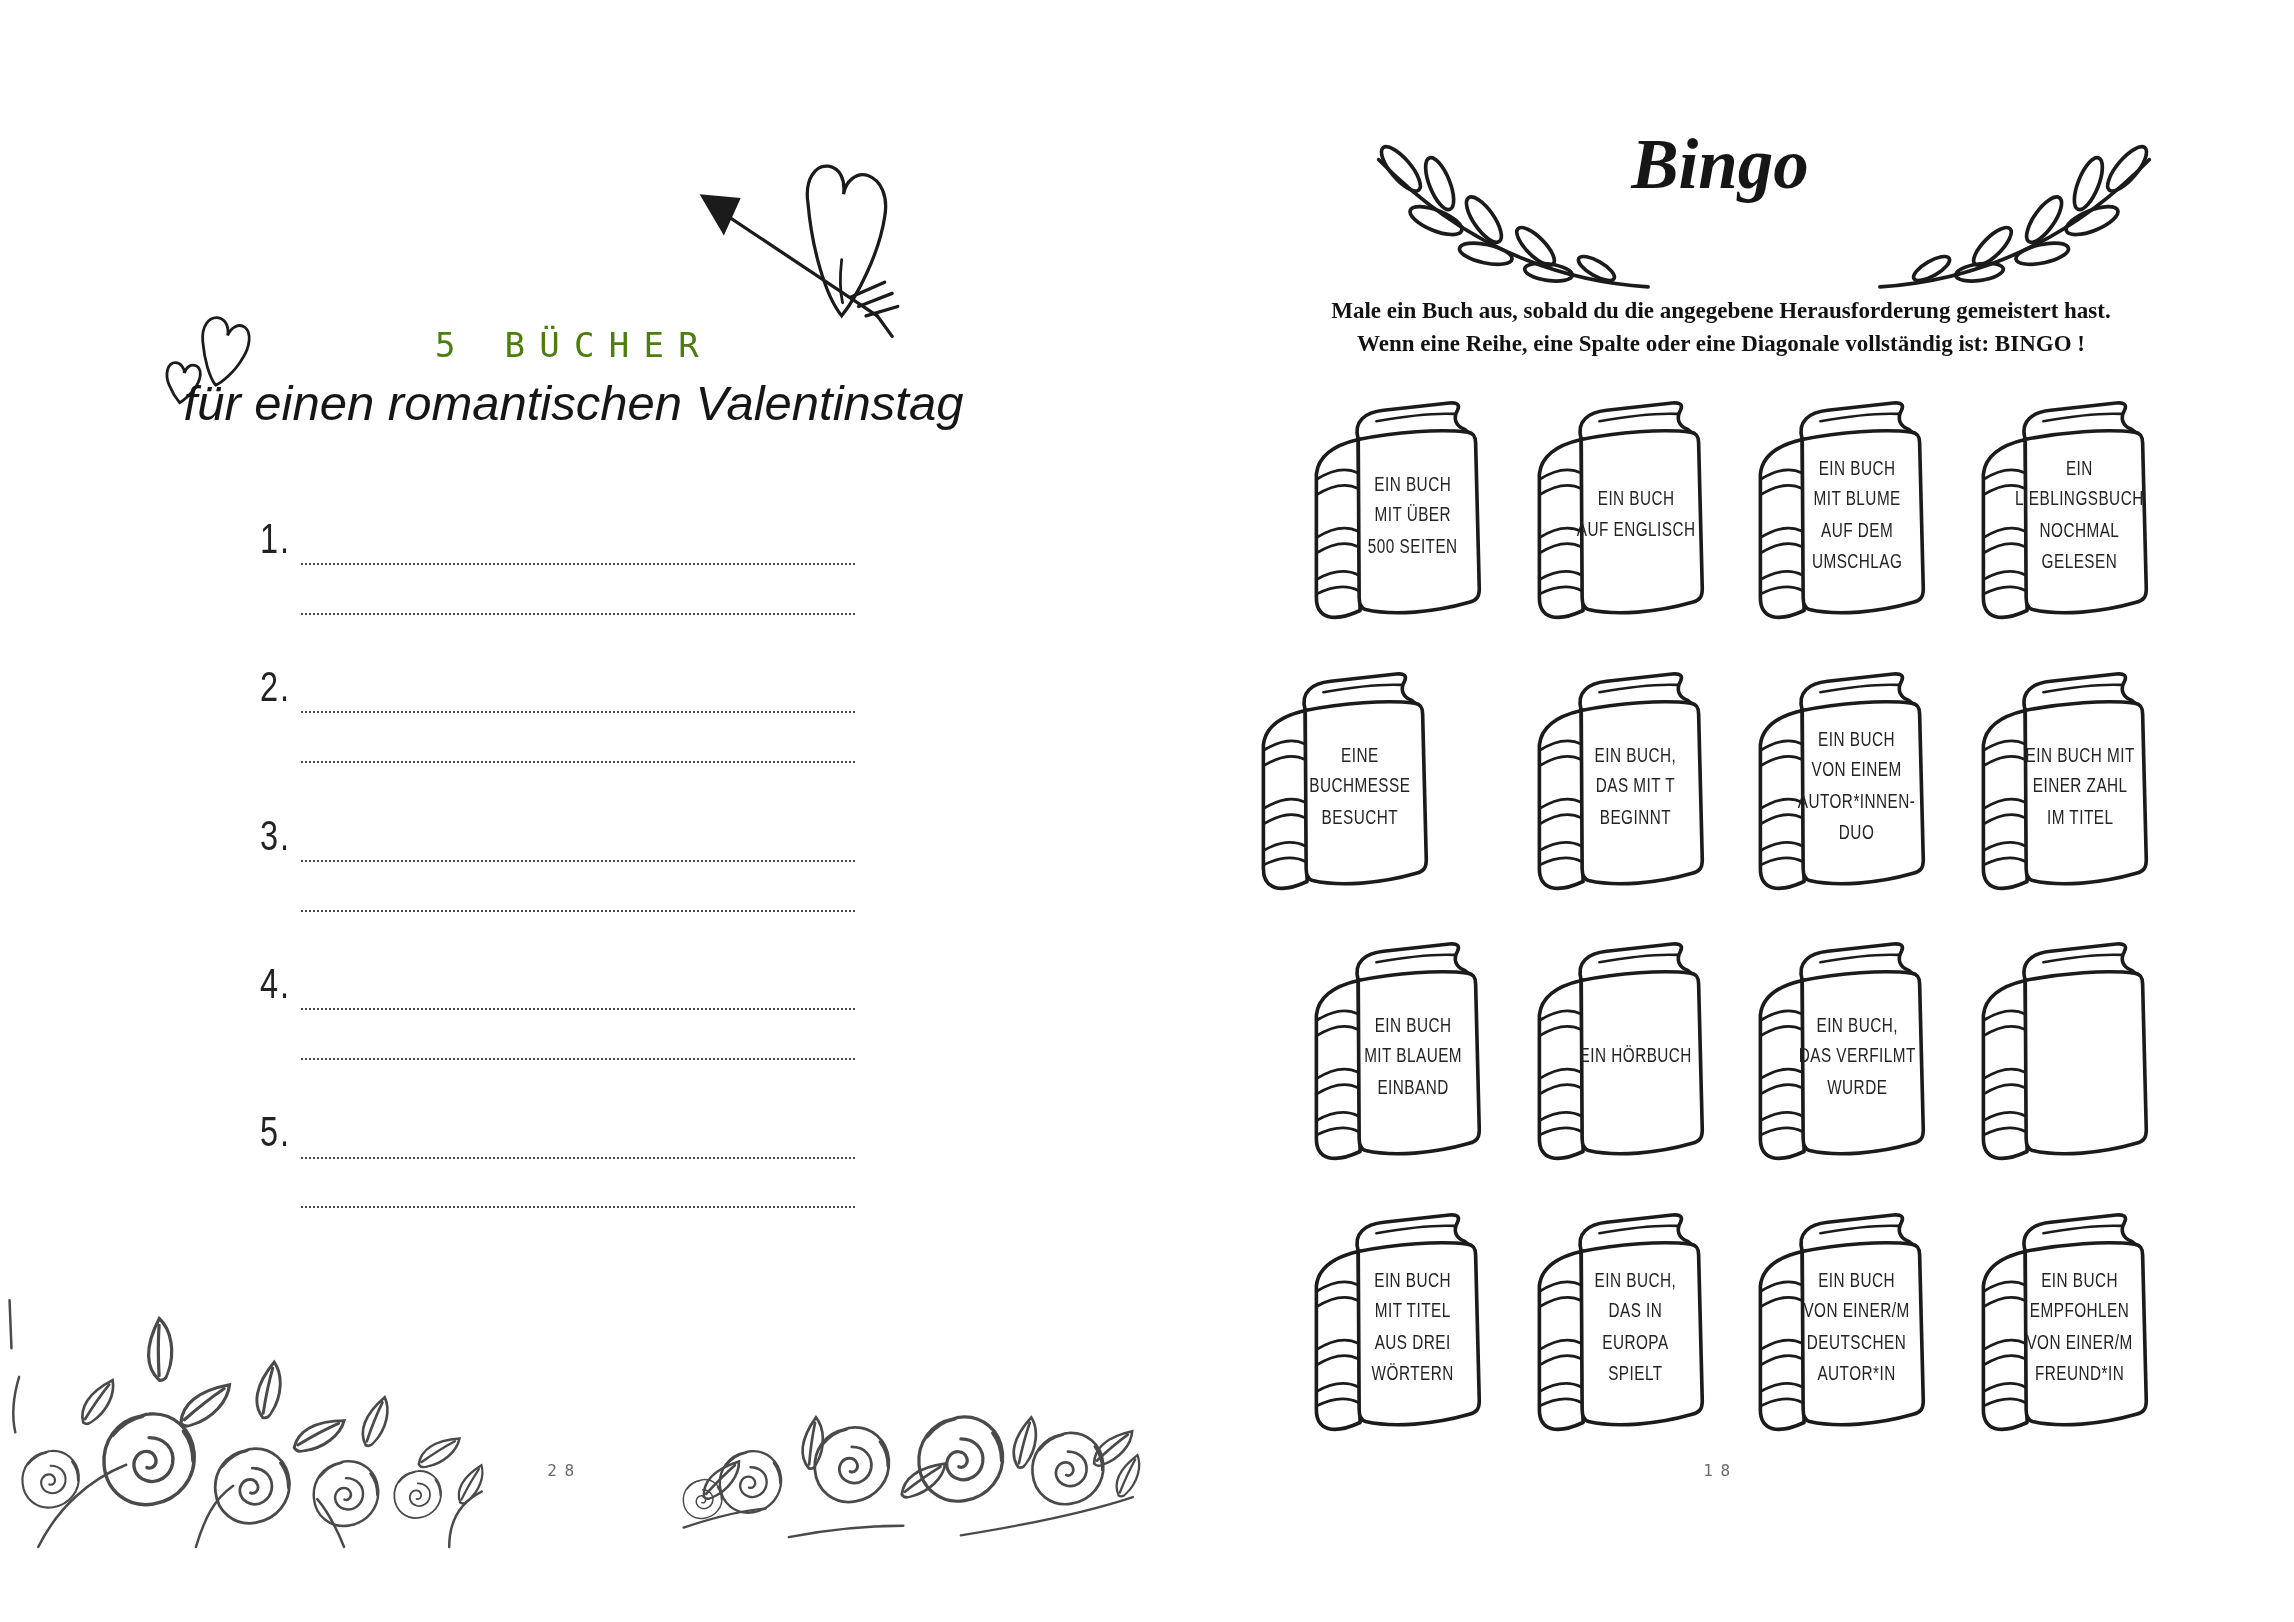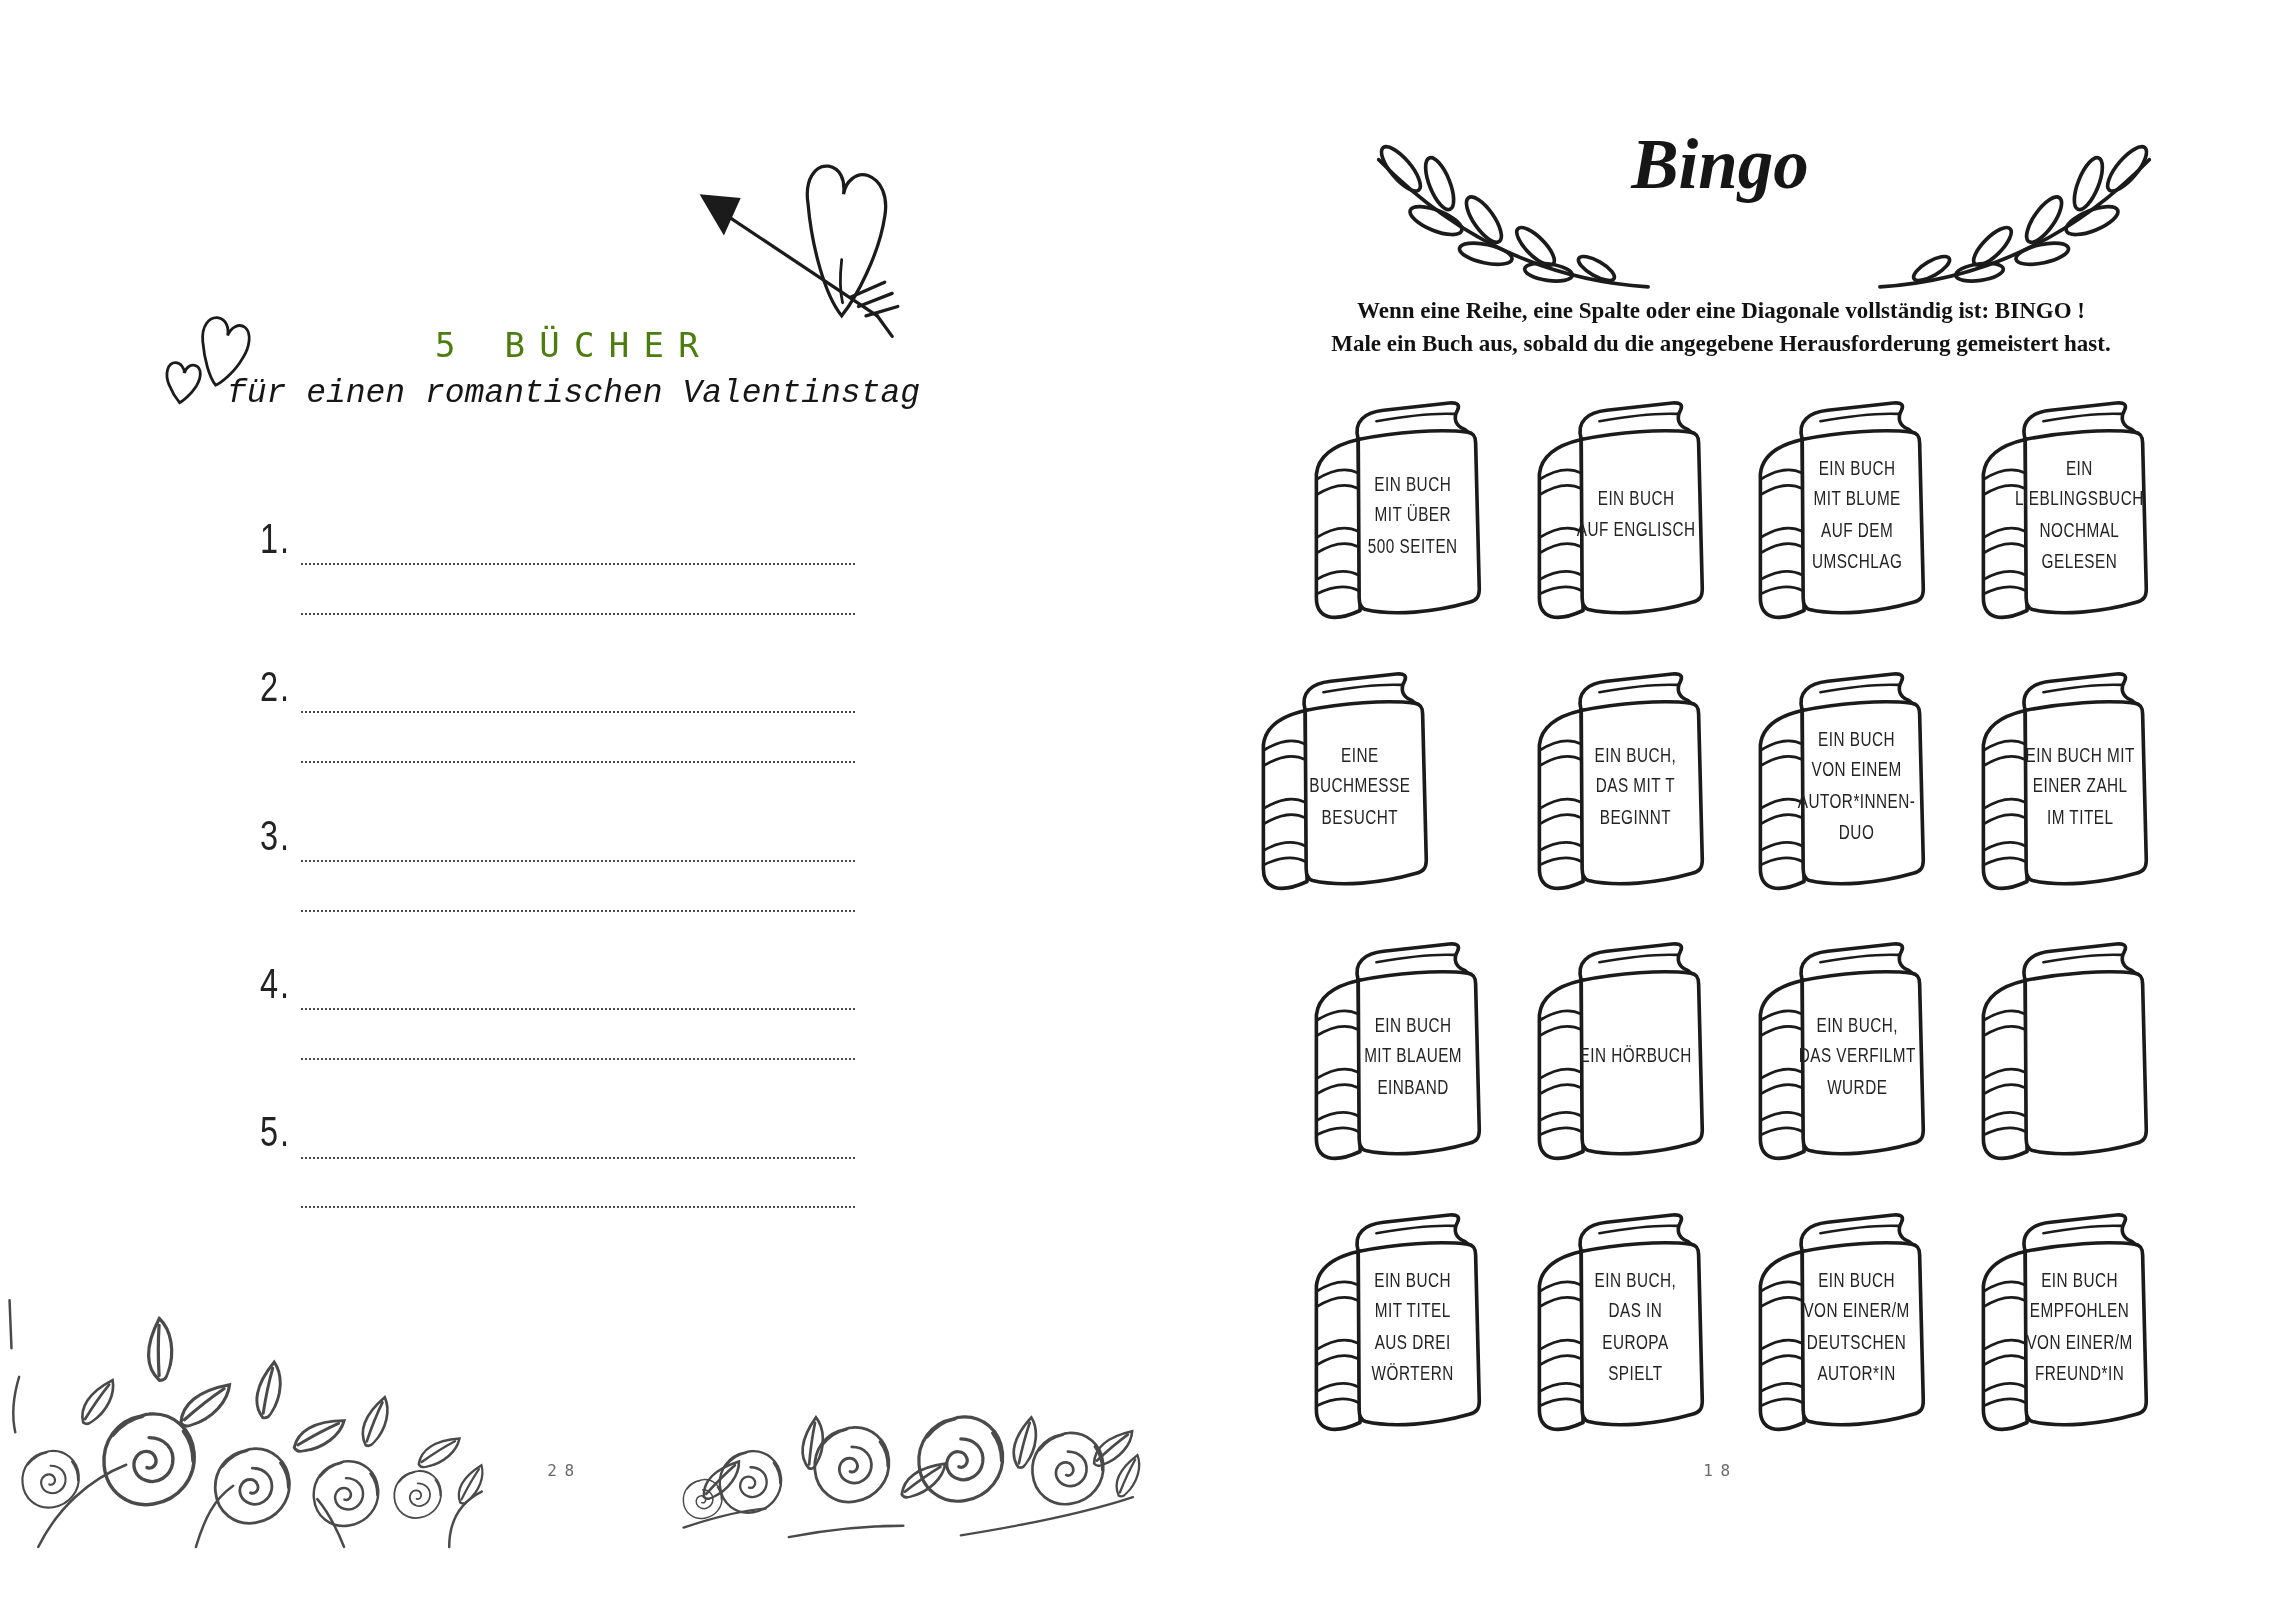--- a/index.html
+++ b/index.html
@@ -9,21 +9,21 @@
   }
   .abs{position:absolute;}
   
   .title-main{
     left:287px;top:325px;width:574px;text-align:center;
     font-family:"DejaVu Sans Mono",monospace;font-size:34px;letter-spacing:14.3px;
     color:#4d7c0f;
   }
   .title-sub{
     left:134px;top:375px;width:879px;text-align:center;
-    font-family:Liberation Mono, monospace;font-style:italic;font-size:33px;color:#161616;
+    font-family:Liberation Sans, sans-serif;font-style:italic;font-size:49px;color:#161616;
   }
   .hand{font-family:"Liberation Sans",sans-serif;color:#222;}
   .list-num{
     width:48px;font-size:32.5px;transform:scaleY(1.28);transform-origin:bottom left;
     letter-spacing:1.9px;
   }
   .dotline{
     width:554px;height:0;border-bottom:2.9px dotted #4a4a4a;
   }
   .page-num{
@@ -248,22 +248,22 @@
   </div>
   <div class="abs decor" style="left:1872px;top:132px;width:287px;height:166px">
     <svg width="100%" height="100%" viewBox="0 0 310 180">
         <use href="#sym-laurel"></use>
       </svg>
   </div>
 
   <div class="abs bingo-title">Bingo</div>
 
   <div class="abs instructions">
+    <div>Male ein Buch aus, sobald du die angegebene Herausforderung gemeistert hast.</div>
     <div>Wenn eine Reihe, eine Spalte oder eine Diagonale vollständig ist: BINGO !</div>
-    <div>Male ein Buch aus, sobald du die angegebene Herausforderung gemeistert hast.</div>
   </div>
 
   <div class="book" style="left:1300px;top:386px">
     <svg class="book-svg" viewBox="0 0 200 262">
         <use href="#sym-book"></use>
       </svg>
     <div class="book-text">
         <span>EIN BUCH
 MIT ÜBER
 500 SEITEN</span>

